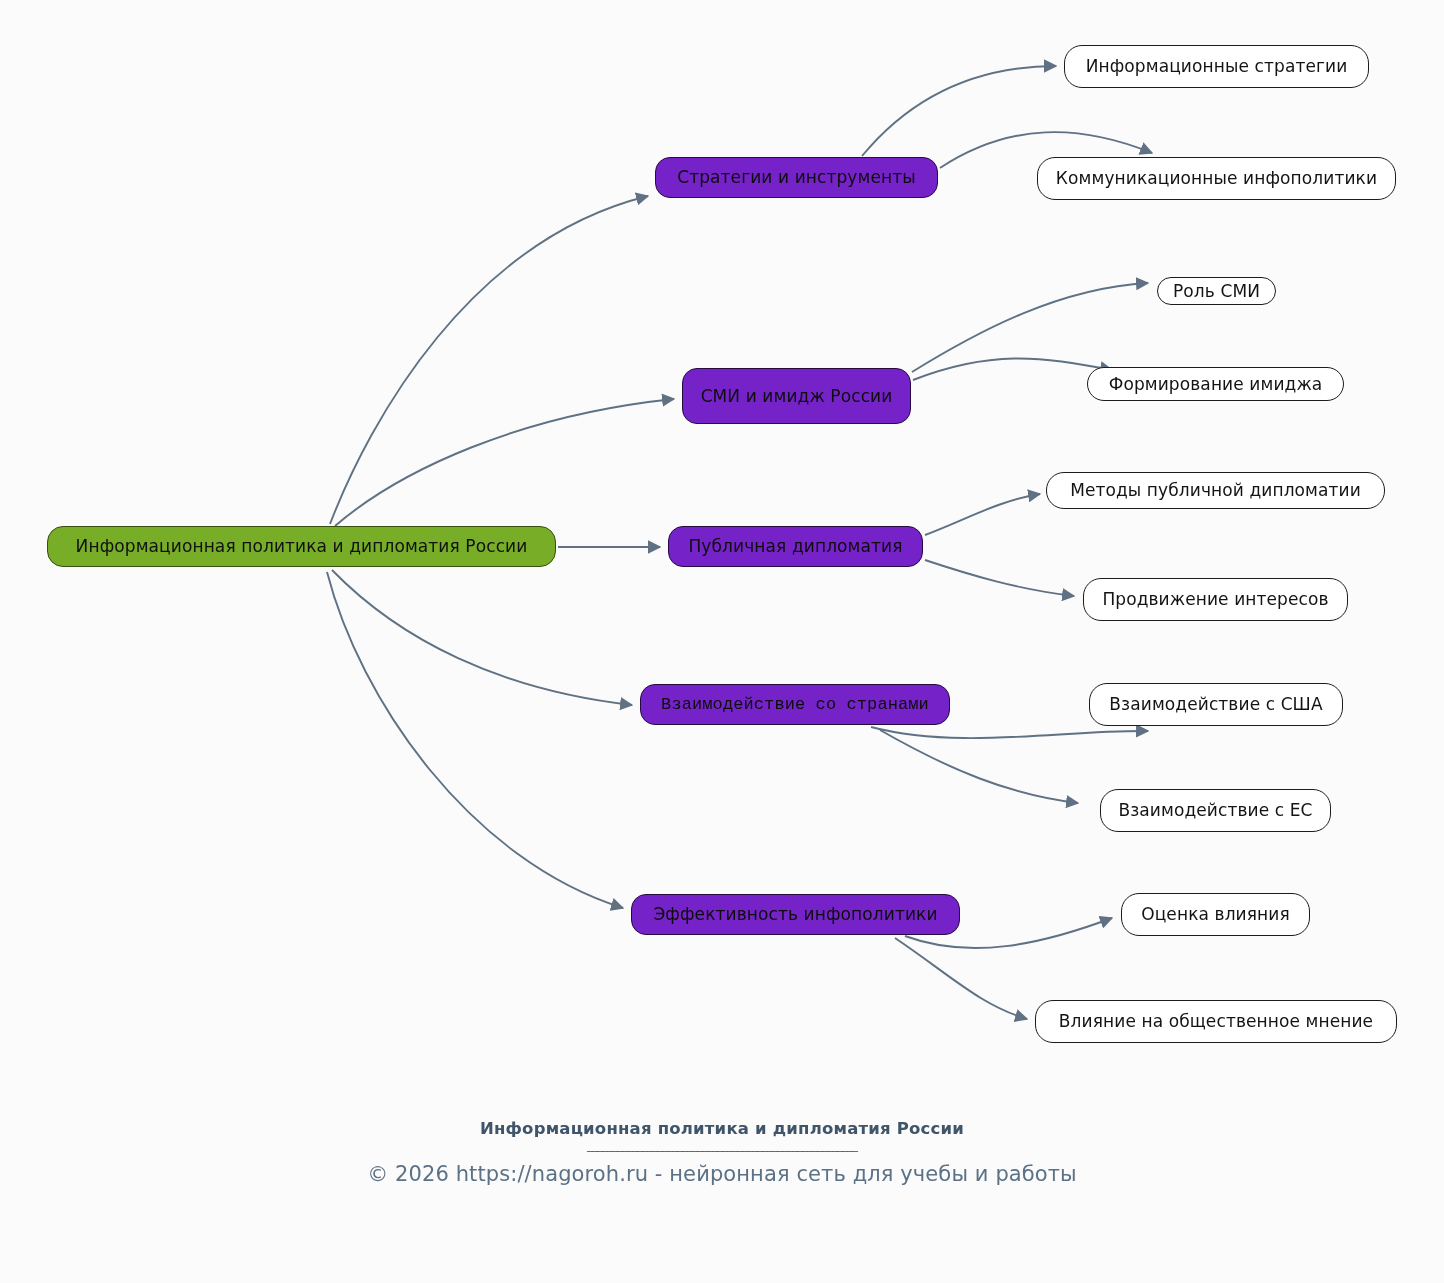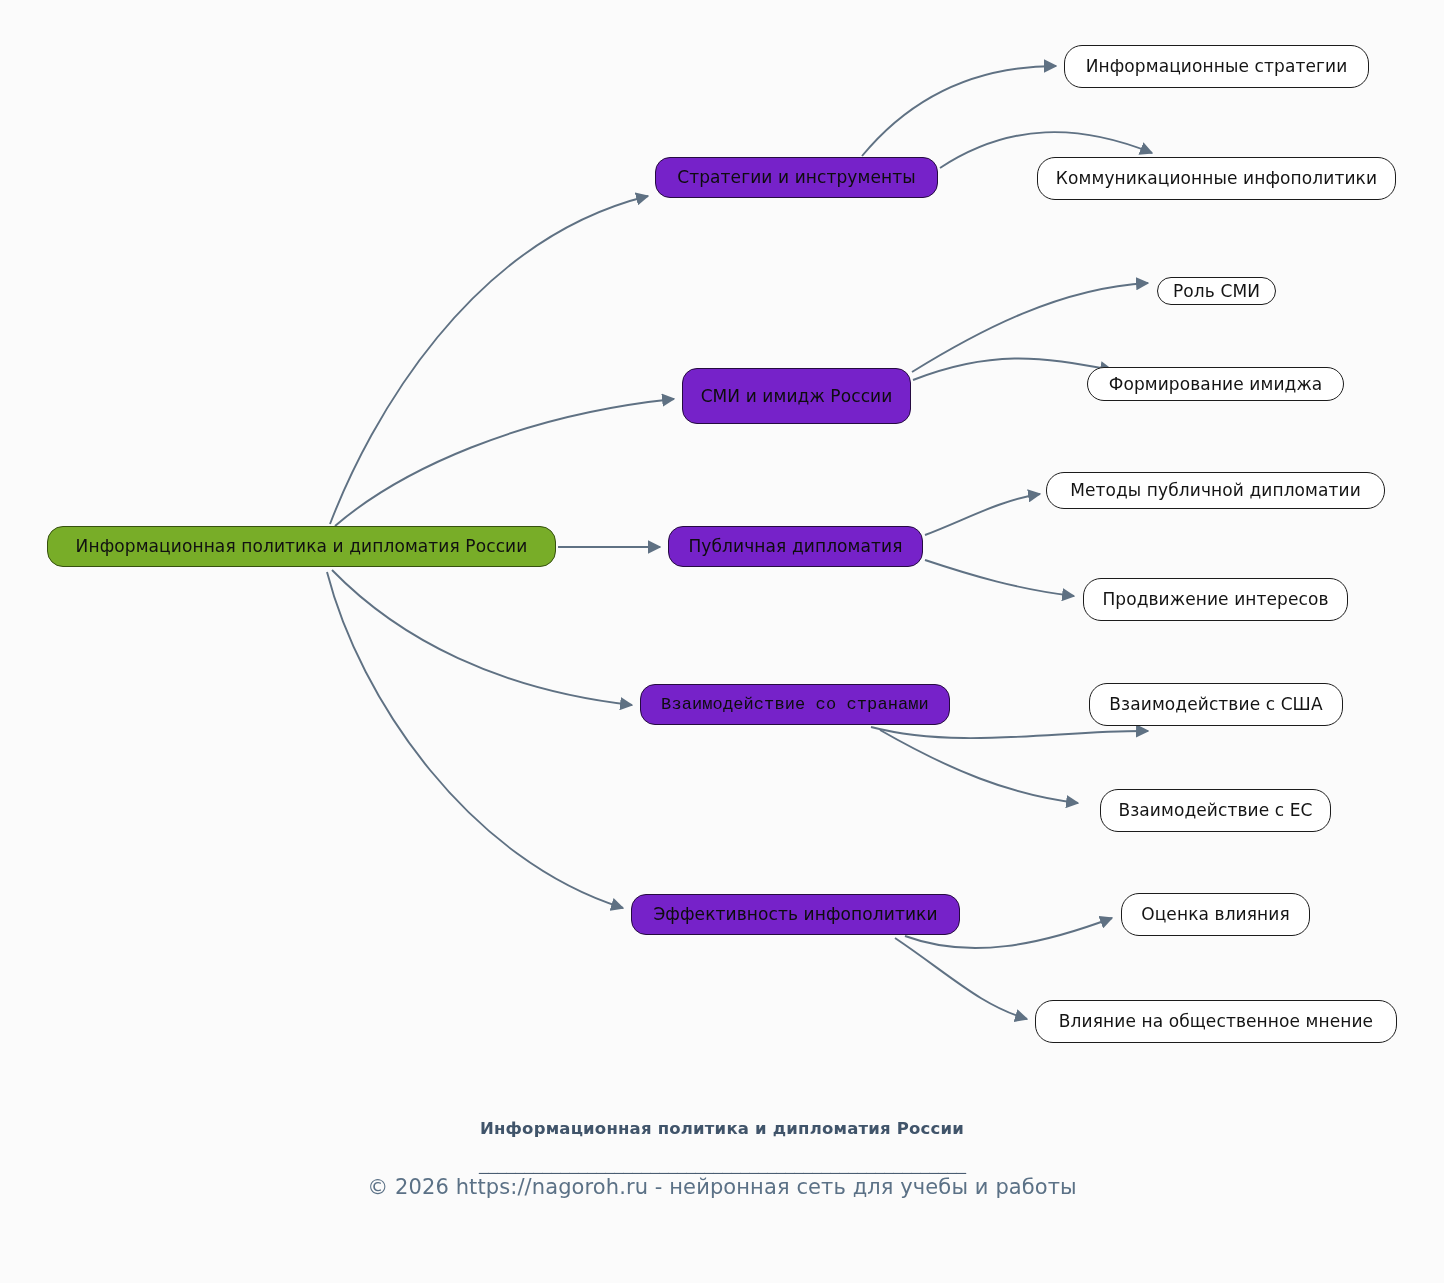--- a/index.html
+++ b/index.html
@@ -76,22 +76,22 @@
     text-align: center;
   }
   #footer-title {
     font-size: 16.5px;
     font-weight: bold;
     color: #40546a;
     letter-spacing: 0.2px;
     line-height: 1.3;
   }
   #footer-rule {
-    margin-top: 13px;
-    font-size: 20px;
+    margin-top: 0;
+    font-size: 12px;
     color: #4a5d72;
     letter-spacing: -1px;
     line-height: 1.1;
     overflow: hidden;
     height: 22px;
   }
   #footer-copyright {
     font-size: 21px;
     color: #5b7186;
     letter-spacing: 0.1px;

